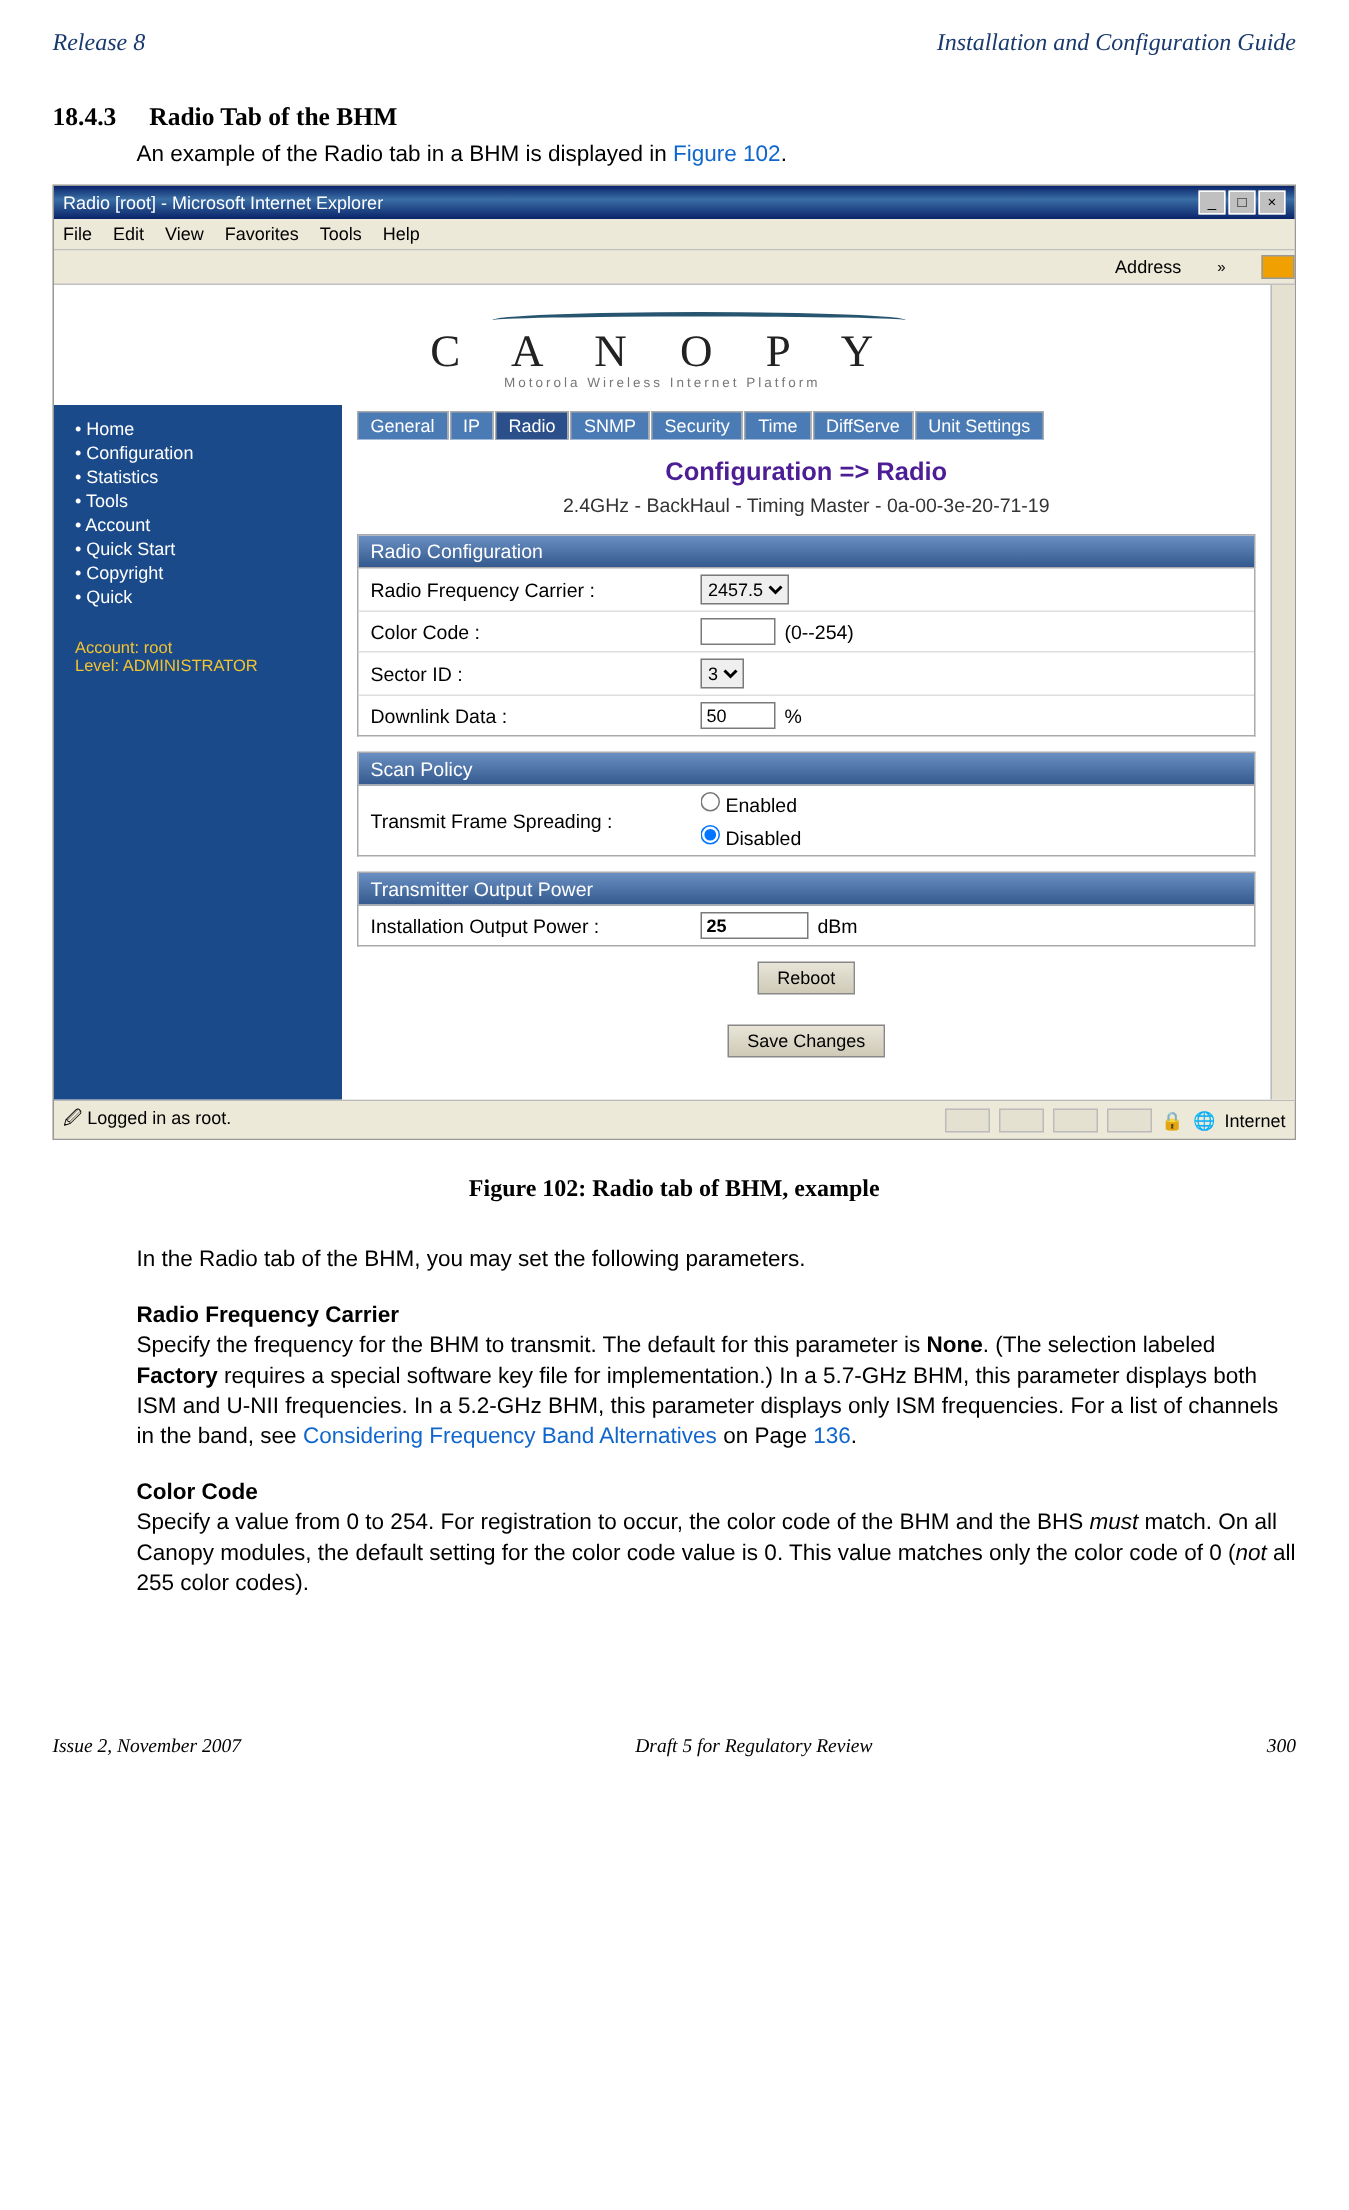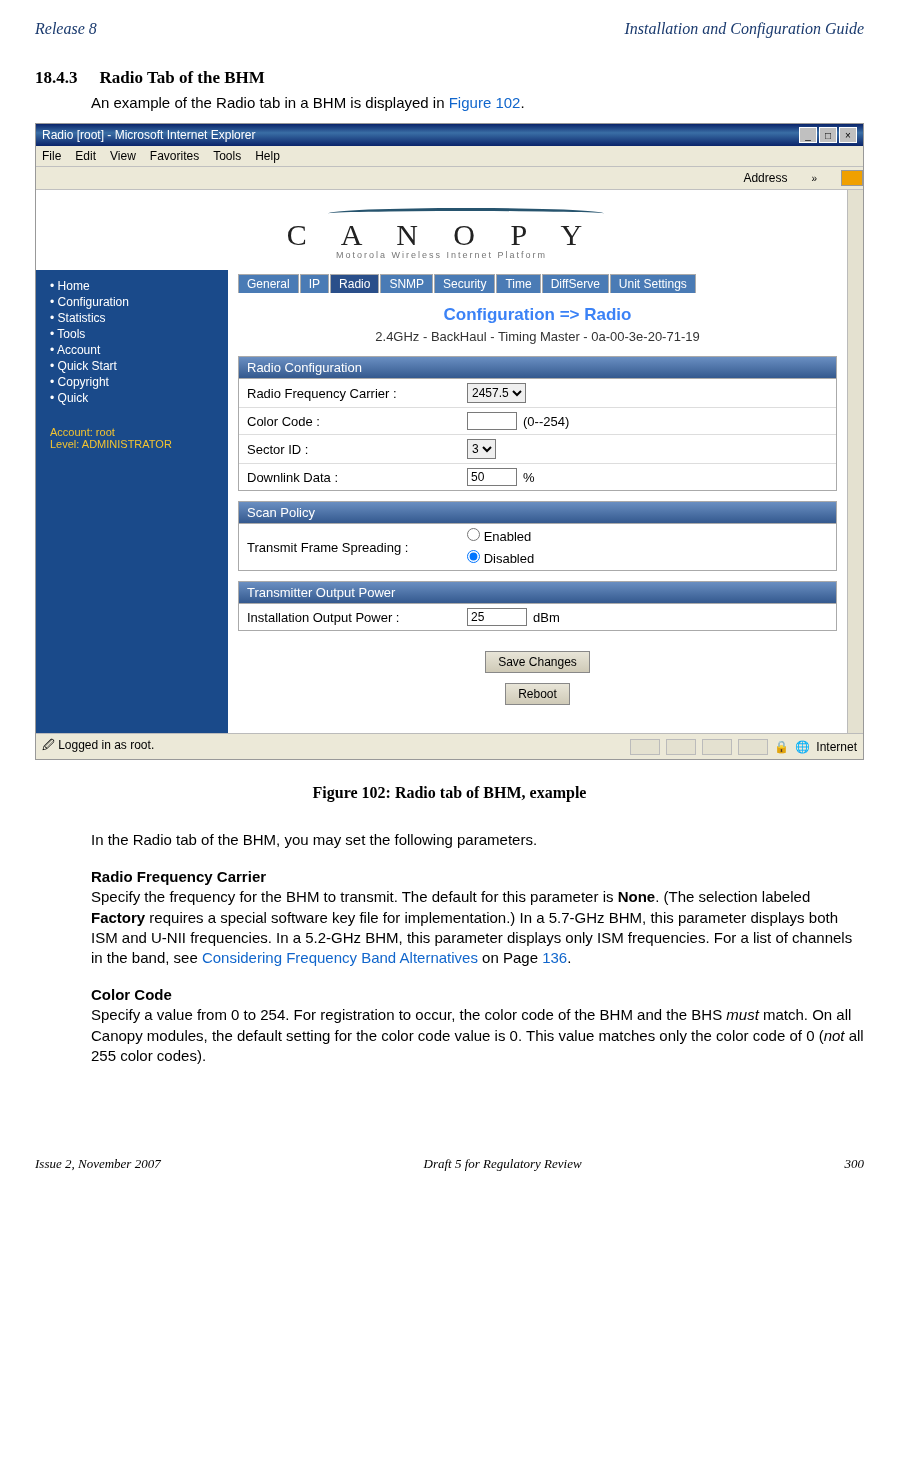--- a/index.html
+++ b/index.html
@@ -119,21 +119,21 @@
     .main-panel { flex:1; padding:0 10px 18px 10px; font-family: Arial,sans-serif;}
     .tabs {
       display:flex; gap:1px; margin-top:4px; margin-bottom:12px;
       font-size:12px;
     }
     .tab {
       background:#4a7bb5; color:#fff; padding:2px 8px 2px 8px;
       border:1px solid #aaa; border-bottom:none;
     }
     .tab.active { background:#2a4f8a; }
-    .cfg-title { text-align:center; font-size:17px; font-weight:bold; margin-bottom:4px; color:#3b82f6;}
+    .cfg-title { text-align:center; font-size:17px; font-weight:bold; margin-bottom:4px; color:#4c1d95;}
     .cfg-sub { text-align:center; font-size:13px; color:#333; margin-bottom:12px;}
     .panel-header {
       background: linear-gradient(#6a8fc2,#34598e);
       color:#fff; font-size:13px; padding:3px 8px;
       border:1px solid #aaa;
     }
     .panel-body {
       border:1px solid #aaa; border-top:none; padding:0; margin-bottom:10px;
       font-size:13px;
     }
@@ -312,31 +312,31 @@
                 <label><input type="radio" name="tfs" checked="" style=""> <span>Disabled</span></label>
               </span>
             </div>
           </div>
 
           <div class="panel-header">Transmitter Output Power</div>
           <div class="panel-body">
             <div class="form-row">
               <span class="lab">Installation Output Power :</span>
               <span class="ctl">
-                <input type="text" style="width: 60px;" value="25">
+                <input type="text" style="width: 72px; font-weight: bold;" value="25">
                 <span>dBm</span>
               </span>
             </div>
           </div>
 
+          <div class="btn-row" style="padding-top:0;">
+            <button class="btn3d">Reboot</button>
+          </div>
           <div class="btn-row">
             <button class="btn3d">Save Changes</button>
-          </div>
-          <div class="btn-row" style="padding-top:0;">
-            <button class="btn3d">Reboot</button>
           </div>
         </div>
       </div>
     </div>
     <div class="scrollbar-v"></div>
   </div>
 
   <div class="statusbar">
     <span>🖉 <span>Logged in as root.</span></span>
     <span class="right">

